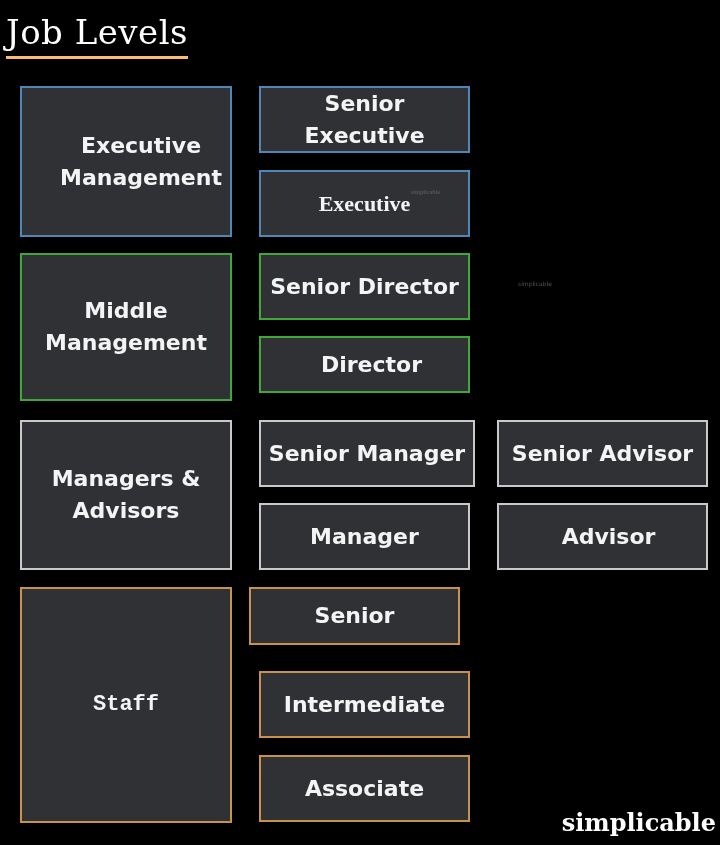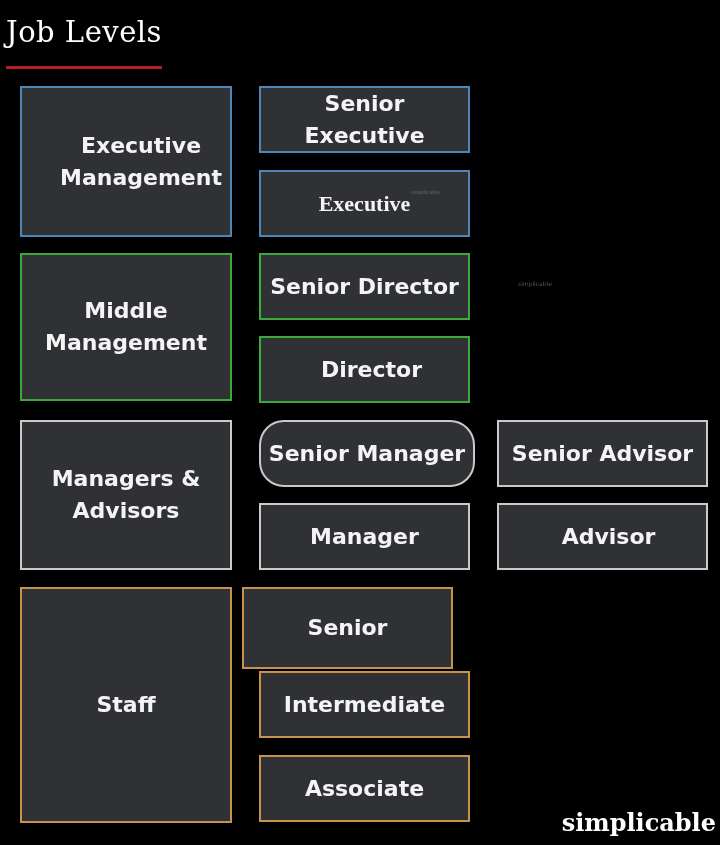--- a/index.html
+++ b/index.html
@@ -1,17 +1,17 @@
 <!DOCTYPE html>
 <html><head>
 <meta charset="utf-8">
 <style>
   html,body{margin:0;padding:0;background:#000;}
   body{width:720px;height:845px;position:relative;overflow:hidden;font-family:"DejaVu Sans","Liberation Sans",sans-serif;}
-  .title{position:absolute;left:6px;top:10px;color:#fff;font-family:"DejaVu Serif","Liberation Serif",serif;font-size:29px;line-height:44px;letter-spacing:0.5px;border-bottom:3px solid #b91c1c;padding-bottom:12px;}
+  .title{position:absolute;left:6px;top:10px;color:#fff;font-family:"DejaVu Serif","Liberation Serif",serif;font-size:34px;line-height:44px;letter-spacing:0.5px;border-bottom:3px solid #fdba74;padding-bottom:2px;}
   .box{position:absolute;box-sizing:border-box;background:#2f3135;border:2px solid #d946ef;color:#f4f4f4;font-weight:bold;display:flex;align-items:center;justify-content:center;text-align:center;font-size:22px;line-height:32px;}
   .blue{border-color:#4e86b8;}
   .green{border-color:#3fa83a;}
   .white{border-color:#c9c9c9;}
   .orange{border-color:#c8924a;}
   .wm{position:absolute;color:#555;font-size:6px;}
   .brand{position:absolute;right:4px;bottom:8px;color:#fff;font-family:"DejaVu Serif","Liberation Serif",serif;font-weight:bold;font-size:24px;}
 </style>
 </head>
 <body>
@@ -20,44 +20,44 @@
 
 <div class="box blue" style="left:20px;top:86px;width:212px;height:151px;padding-left:30px;">
   <span style="width:170px;">Executive Management</span>
 </div>
 <div class="box green" style="left:20px;top:253px;width:212px;height:148px;">
   <span style="width:170px;">Middle Management</span>
 </div>
 <div class="box white" style="left:20px;top:420px;width:212px;height:150px;">
   <span style="width:170px;">Managers &amp; Advisors</span>
 </div>
-<div class="box orange" style="left:20px;top:587px;width:212px;height:236px;">
+<div class="box orange" style="left:20px;top:587px;width:212px;height:236px;font-family:Liberation Mono, monospace;">
   <span>Staff</span>
 </div>
 
 <div class="box blue" style="left:259px;top:86px;width:211px;height:67px;">
   <span>Senior Executive</span>
 </div>
 <div class="box blue" style="left:259px;top:170px;width:211px;height:67px;font-family:Liberation Serif, serif;">
   <span>Executive</span>
   <span class="wm" style="right:28px;top:4px;">simplicable</span>
 </div>
 <div class="box green" style="left:259px;top:253px;width:211px;height:67px;text-align:center;">
   <span>Senior Director</span>
 </div>
-<div class="box green" style="left:259px;top:336px;width:211px;height:67px;padding-left:14px;">
+<div class="box green" style="left:259px;top:336px;width:211px;height:57px;padding-left:14px;">
   <span>Director</span>
 </div>
-<div class="box white" style="left:259px;top:420px;width:216px;height:67px;border-radius:25px;">
+<div class="box white" style="left:259px;top:420px;width:216px;height:67px;">
   <span>Senior Manager</span>
 </div>
 <div class="box white" style="left:259px;top:503px;width:211px;height:67px;">
   <span>Manager</span>
 </div>
-<div class="box orange" style="left:242px;top:587px;width:211px;height:82px;">
+<div class="box orange" style="left:249px;top:587px;width:211px;height:58px;">
   <span>Senior</span>
 </div>
 <div class="box orange" style="left:259px;top:671px;width:211px;height:67px;align-items:center;">
   <span>Intermediate</span>
 </div>
 <div class="box orange" style="left:259px;top:755px;width:211px;height:67px;">
   <span>Associate</span>
 </div>
 
 <div class="box white" style="left:497px;top:420px;width:211px;height:67px;">

